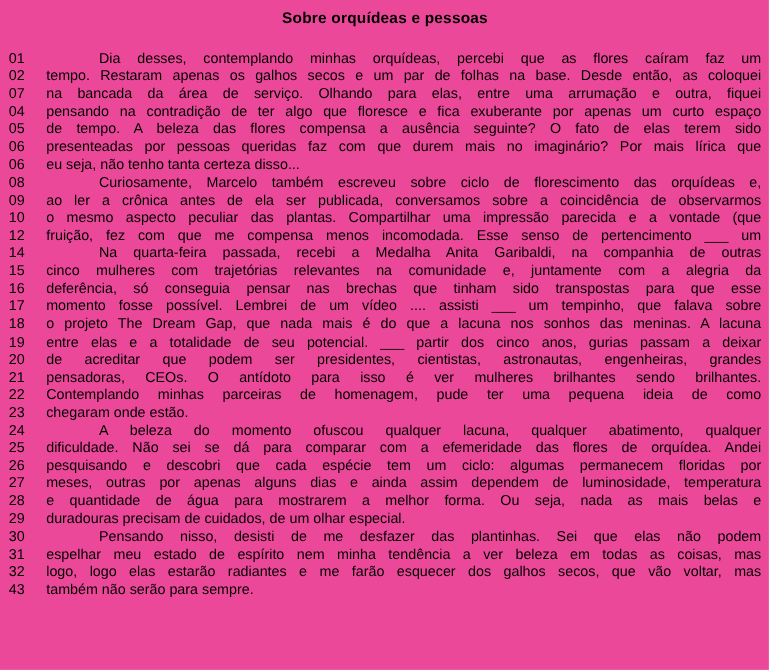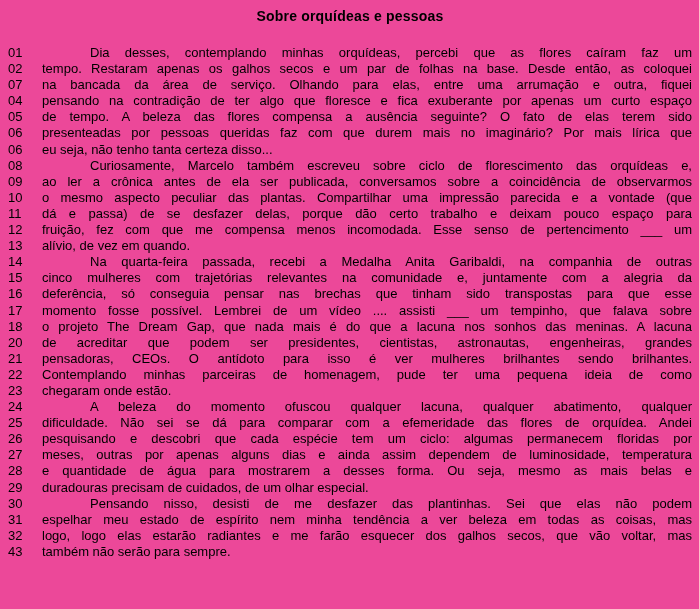--- a/index.html
+++ b/index.html
@@ -99,50 +99,46 @@
       </div>
       <div class="line justify">
         <span class="num">09</span>
         <span class="txt">ao ler a crônica antes de ela ser publicada, conversamos sobre a coincidência de observarmos</span>
       </div>
       <div class="line justify">
         <span class="num">10</span>
         <span class="txt">o mesmo aspecto peculiar das plantas. Compartilhar uma impressão parecida e a vontade (que</span>
       </div>
       <div class="line justify">
-        <span class="num">11</span>
-        <span class="txt">dá e passa) de se desfazer delas, porque dão certo trabalho e deixam pouco espaço para</span>
-      </div>
-      <div class="line justify">
         <span class="num">12</span>
         <span class="txt">fruição, fez com que me compensa menos incomodada. Esse senso de pertencimento ___ um</span>
-      </div>
-      <div class="line">
-        <span class="num">13</span>
-        <span class="txt">alívio, de vez em quando.</span>
       </div>
       <div class="line justify indent">
         <span class="num">14</span>
         <span class="txt">Na quarta-feira passada, recebi a Medalha Anita Garibaldi, na companhia de outras</span>
       </div>
       <div class="line justify">
         <span class="num">15</span>
         <span class="txt">cinco mulheres com trajetórias relevantes na comunidade e, juntamente com a alegria da</span>
       </div>
       <div class="line justify">
         <span class="num">16</span>
         <span class="txt">deferência, só conseguia pensar nas brechas que tinham sido transpostas para que esse</span>
       </div>
       <div class="line justify">
         <span class="num">17</span>
         <span class="txt">momento fosse possível. Lembrei de um vídeo .... assisti ___ um tempinho, que falava sobre</span>
       </div>
       <div class="line justify">
         <span class="num">18</span>
         <span class="txt">o projeto The Dream Gap, que nada mais é do que a lacuna nos sonhos das meninas. A lacuna</span>
+      </div>
+      <div class="line justify">
+        <span class="num">19</span>
+        <span class="txt">entre elas e a totalidade de seu potencial. ___ partir dos cinco anos, gurias passam a deixar</span>
       </div>
       <div class="line justify">
         <span class="num">20</span>
         <span class="txt">de acreditar que podem ser presidentes, cientistas, astronautas, engenheiras, grandes</span>
       </div>
       <div class="line justify">
         <span class="num">21</span>
         <span class="txt">pensadoras, CEOs. O antídoto para isso é ver mulheres brilhantes sendo brilhantes.</span>
       </div>
       <div class="line justify">
@@ -164,21 +160,21 @@
       <div class="line justify">
         <span class="num">26</span>
         <span class="txt">pesquisando e descobri que cada espécie tem um ciclo: algumas permanecem floridas por</span>
       </div>
       <div class="line justify">
         <span class="num">27</span>
         <span class="txt">meses, outras por apenas alguns dias e ainda assim dependem de luminosidade, temperatura</span>
       </div>
       <div class="line justify">
         <span class="num">28</span>
-        <span class="txt">e quantidade de água para mostrarem a desses forma. Ou seja, mesmo as mais belas e</span>
+        <span class="txt">e quantidade de água para mostrarem a melhor forma. Ou seja, nada as mais belas e</span>
       </div>
       <div class="line">
         <span class="num">29</span>
         <span class="txt">duradouras precisam de cuidados, de um olhar especial.</span>
       </div>
       <div class="line justify indent">
         <span class="num">30</span>
         <span class="txt">Pensando nisso, desisti de me desfazer das plantinhas. Sei que elas não podem</span>
       </div>
       <div class="line justify">

